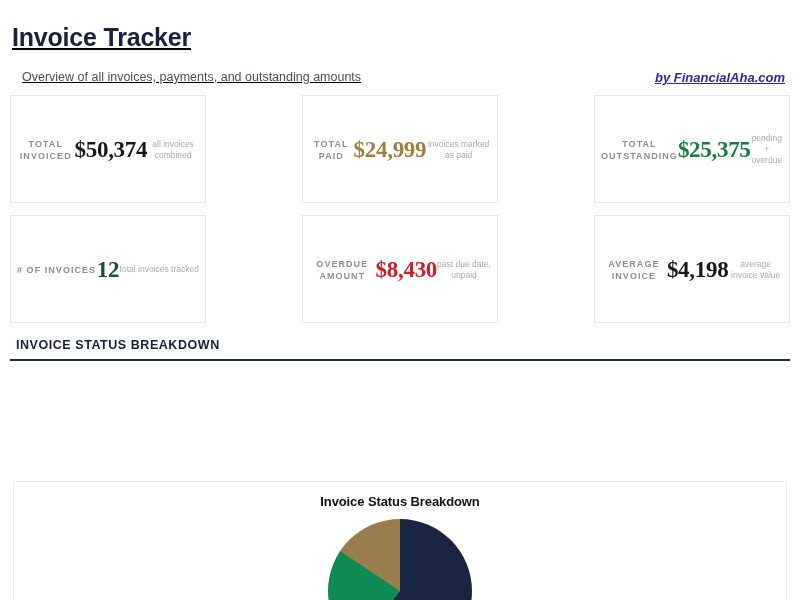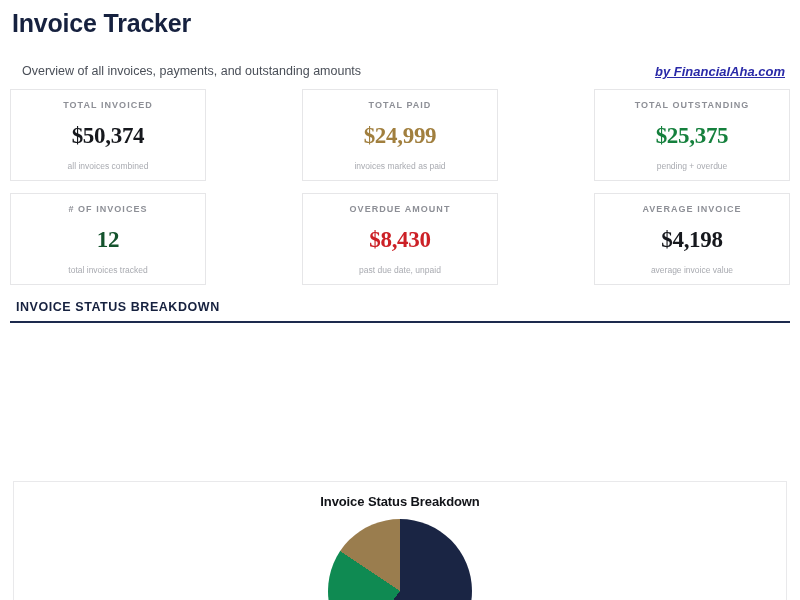--- a/index.html
+++ b/index.html
@@ -7,35 +7,35 @@
   html, body {
     margin: 0; padding: 0;
     width: 800px; height: 600px;
     background: #ffffff;
     font-family: "Liberation Sans", sans-serif;
     overflow: hidden;
   }
   .page { position: relative; width: 800px; height: 600px; background:#fff; }
 
   
-  .header { padding: 6px 12px 0 12px; }
+  .header { padding: 20px 12px 0 12px; text-decoration: underline; }
   .page-title {
     font-size: 25px;
     font-weight: bold;
     color: #16213f;
     letter-spacing: -0.2px;
     margin: 0;
     line-height: 34px;
   }
   .subrow {
     display: flex;
     align-items: flex-end;
     justify-content: space-between;
     padding: 0 2px 0 10px;
-    margin-top: 23px;
+    margin-top: 15px;
   }
   .subtitle {
     font-size: 12.5px;
     color: #4a4f58;
     line-height: 16px;
   }
   .credit-link {
     font-size: 13px;
     font-style: italic;
     font-weight: bold;
@@ -51,24 +51,24 @@
     display: grid;
     grid-template-columns: 196px 196px 196px;
     justify-content: space-between;
     row-gap: 12px;
     padding: 0 10px;
     margin-top: 10px;
   }
   .kpi-card {
     border: 1px solid #e6e6e8;
     background: #fff;
-    height: 92px;
+    height: 108px;
     padding: 9px 6px 8px 6px;
     display: flex;
-    flex-direction: column;
+    flex-direction: row;
     align-items: center;
     justify-content: space-between;
     text-align: center;
   }
   .kpi-label {
     font-size: 9px;
     font-weight: bold;
     letter-spacing: 1.05px;
     color: #8d8f96;
     text-transform: uppercase;

